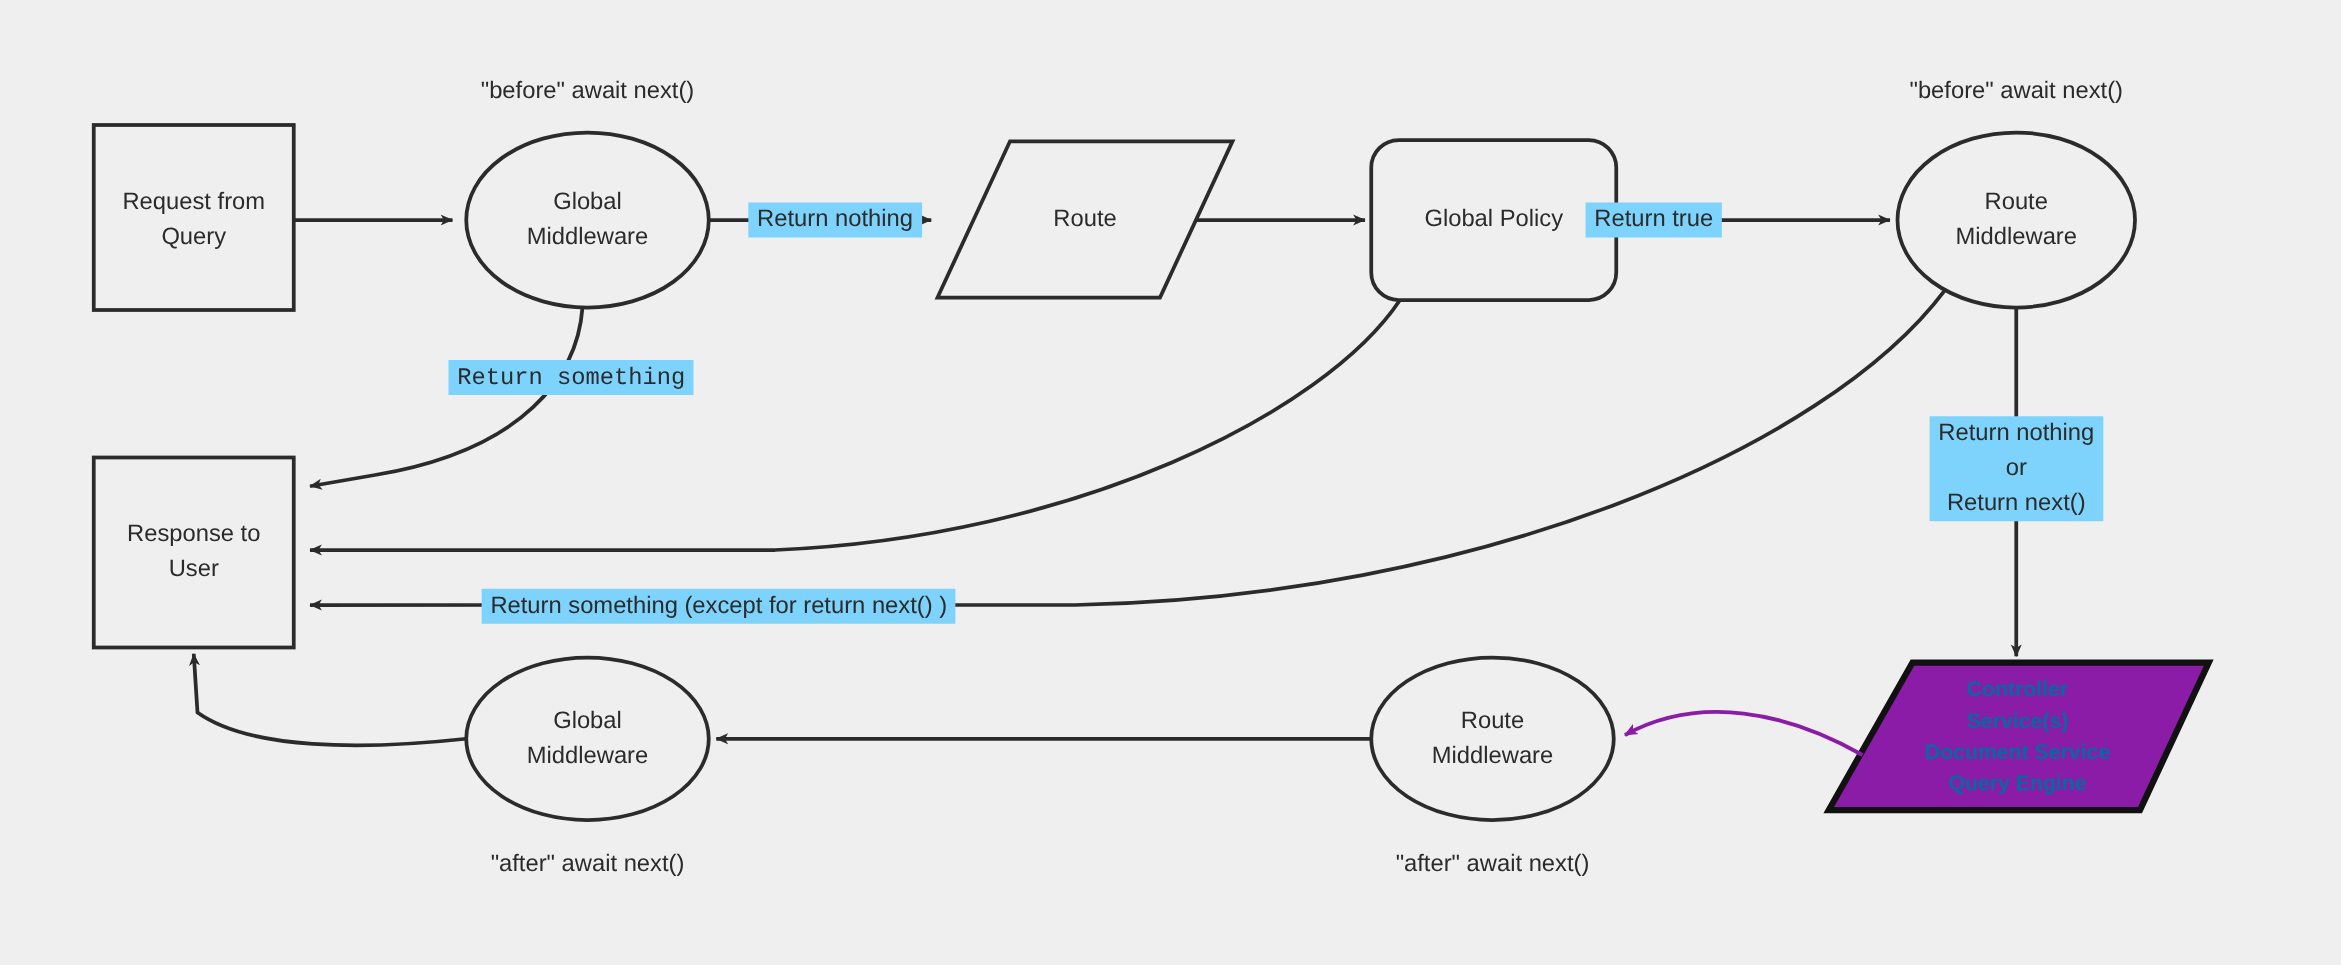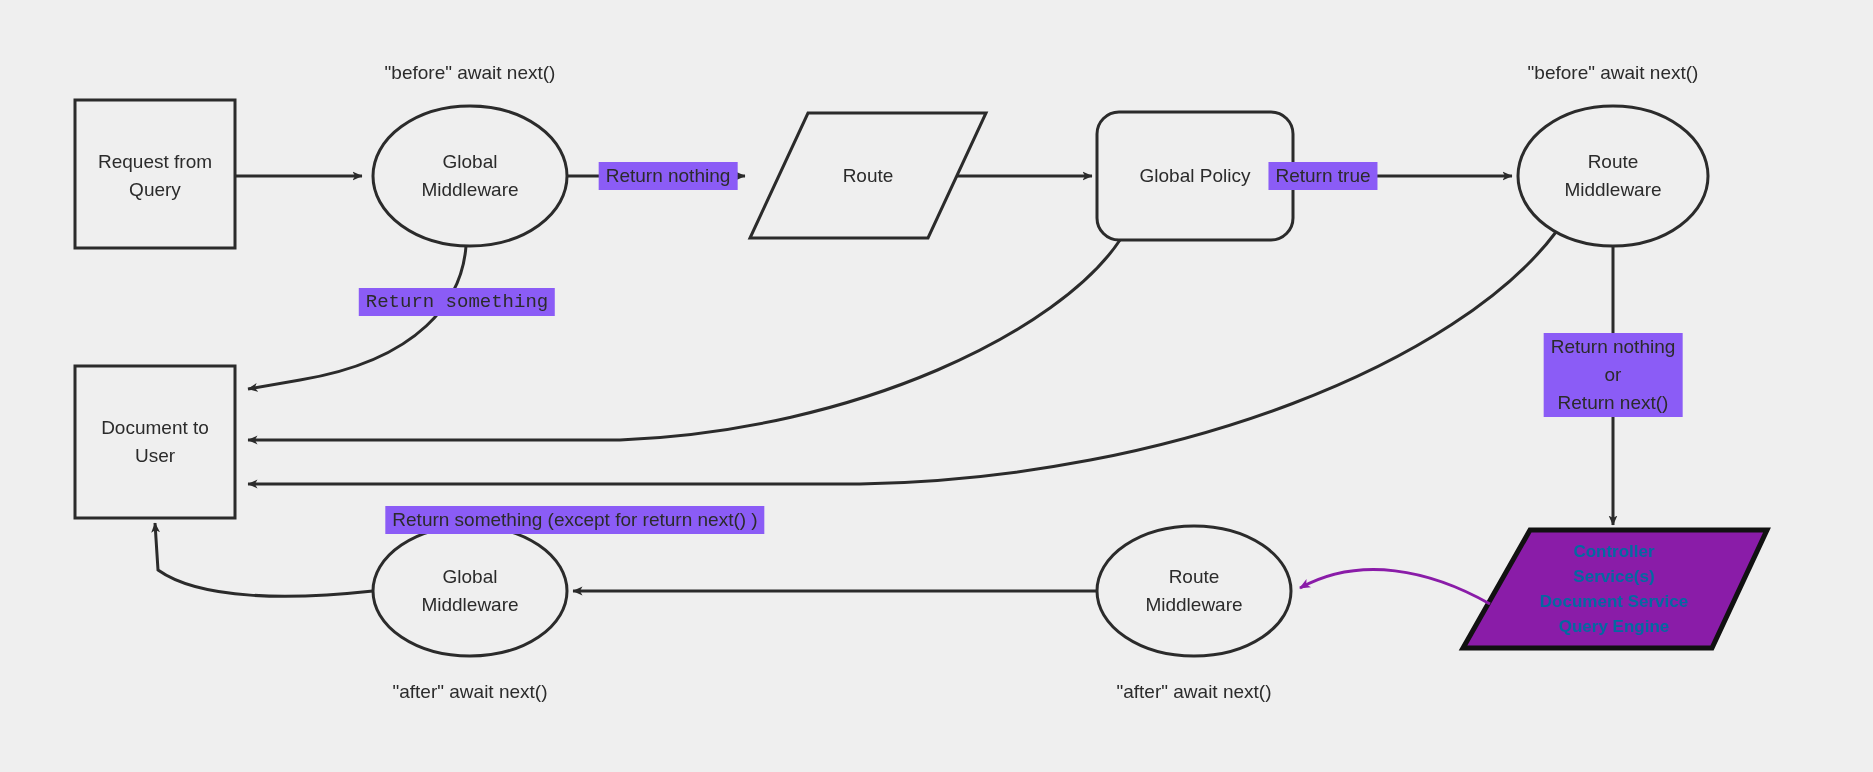--- a/index.html
+++ b/index.html
@@ -33,21 +33,21 @@
     line-height: 28px;
     text-align: center;
     white-space: pre;
     pointer-events: none;
   }
   .node-label {
     transform: translate(-50%, -50%);
   }
   .edge-label {
     transform: translate(-50%, -50%);
-    background: #8b5cf6;
+    background: #7dd3fc;
     padding: 0 7px;
   }
   .note-label {
     transform: translate(-50%, -50%);
   }
   .purple-label {
     position: absolute;
     transform: translate(-50%, -50%);
     color: #0369a1;
     font-size: 17px;
@@ -125,37 +125,37 @@
   <div class="node-label" style="left:1195px; top:176px;">Global Policy</div>
 
   <div class="node-label" style="left:1613px; top:176px;">Route
 Middleware</div>
 
   <div class="purple-label" style="left:1614px; top:589px;">Controller
 Service(s)
 Document Service
 Query Engine</div>
 
-  <div class="node-label" style="left:155px; top:442px;">Document to
+  <div class="node-label" style="left:155px; top:442px;">Response to
 User</div>
 
   <div class="node-label" style="left:470px; top:591px;">Global
 Middleware</div>
 
   <div class="node-label" style="left:1194px; top:591px;">Route
 Middleware</div>
 
   <div class="edge-label" style="left:668px; top:176px;">Return nothing</div>
 
   <div class="edge-label" style="left:1323px; top:176px;">Return true</div>
 
   <div class="edge-label" style="left:457px; top:302px;font-family:Liberation Mono, monospace;">Return something</div>
 
 
-  <div class="edge-label" style="left:575px; top:485px;margin-top:35px;">Return something (except for return next() )</div>
+  <div class="edge-label" style="left:575px; top:485px;">Return something (except for return next() )</div>
 
   <div class="edge-label" style="left:1613px; top:375px;">Return nothing
 or
 Return next()</div>
 
   <div class="note-label" style="left:470px; top:73px;">"before" await next()</div>
 
   <div class="note-label" style="left:1613px; top:73px;">"before" await next()</div>
 
   <div class="note-label" style="left:470px; top:692px;">"after" await next()</div>

